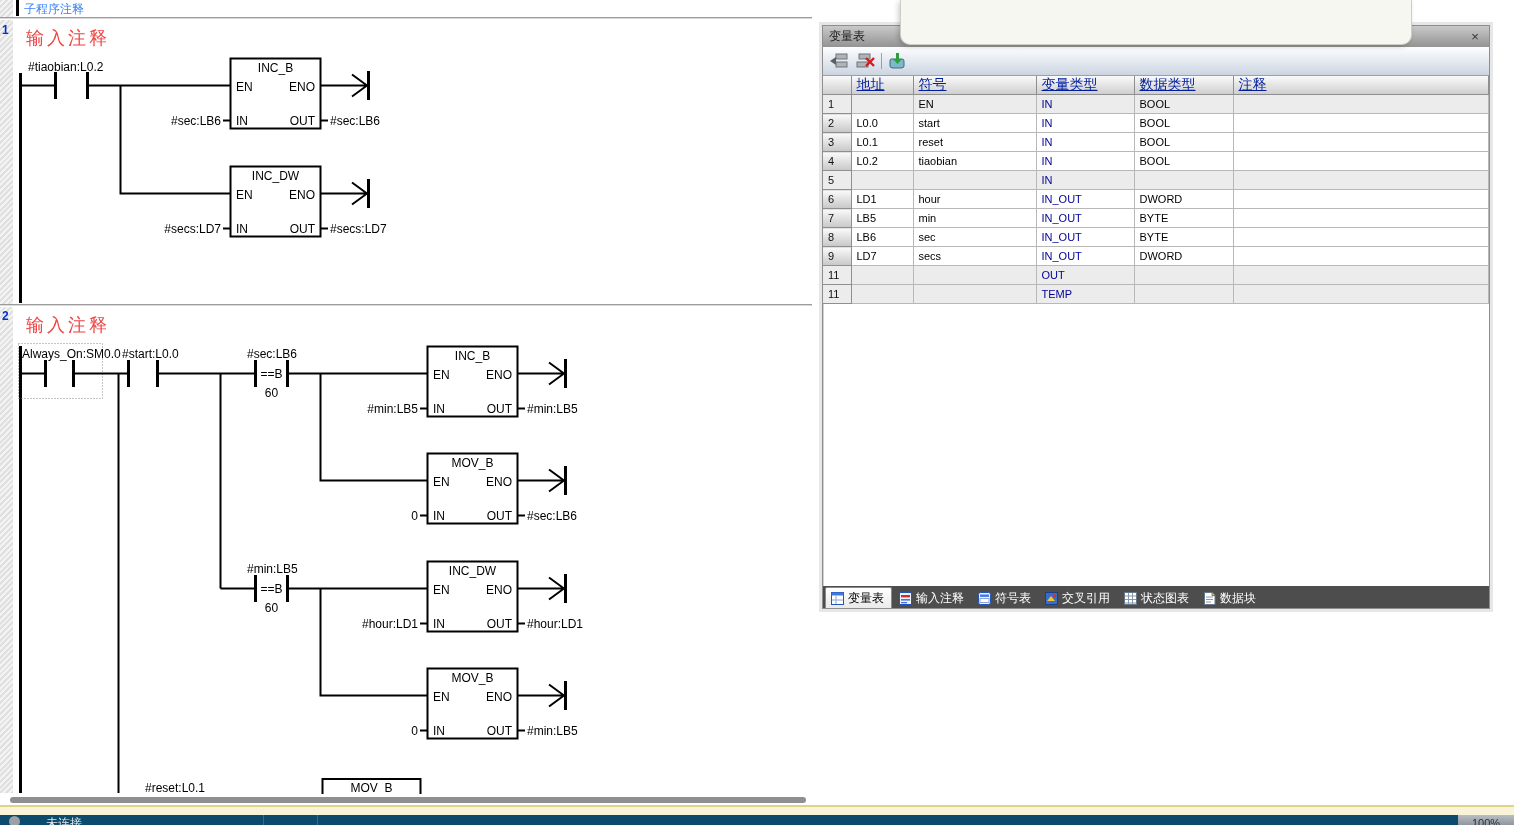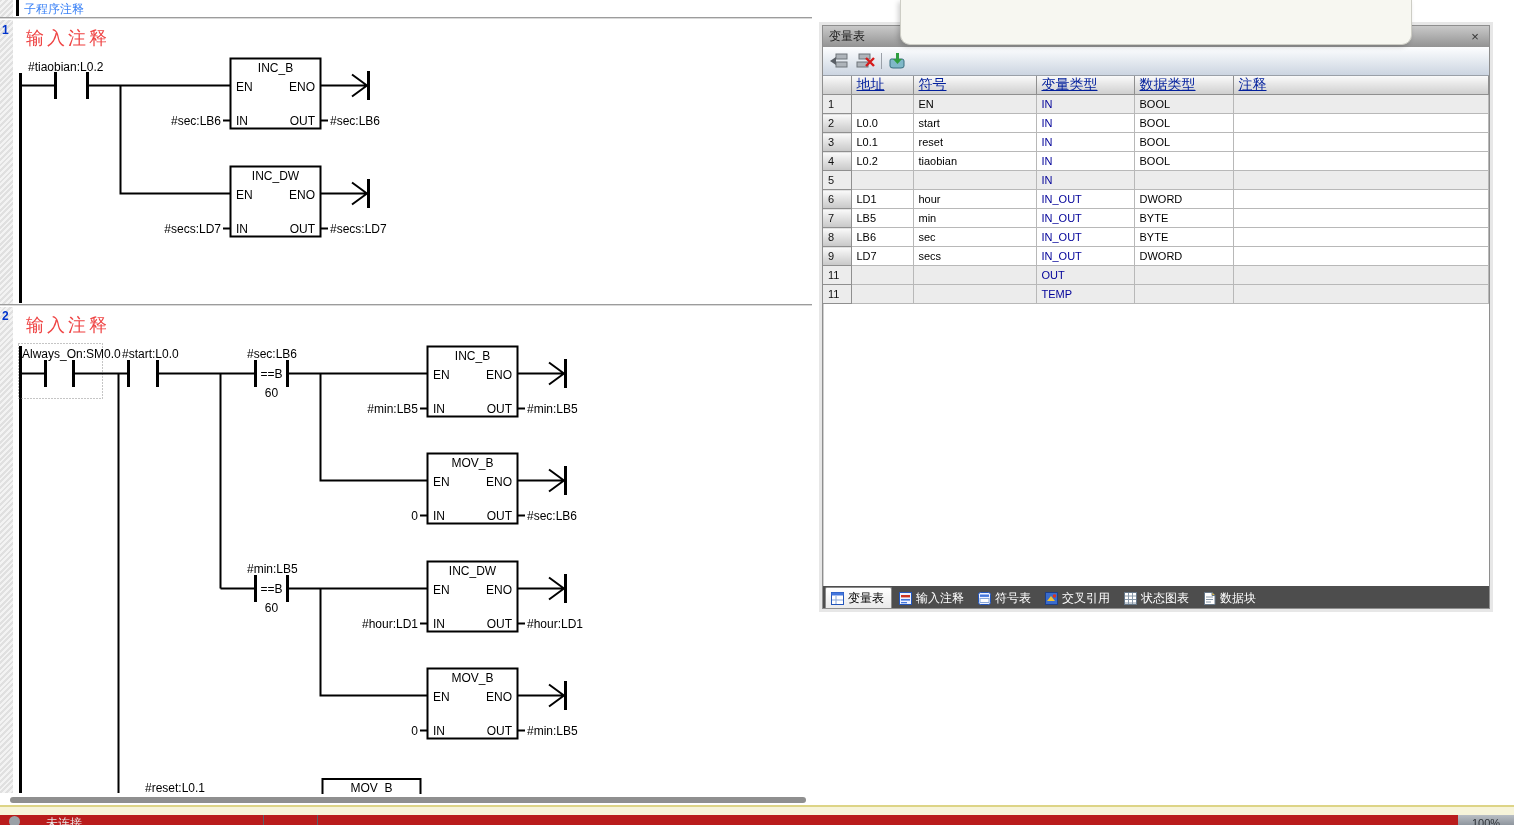--- a/index.html
+++ b/index.html
@@ -17,21 +17,21 @@
   .w{stroke:#000;stroke-width:2;fill:none;}
   .bar{stroke:#000;stroke-width:3;fill:none;}
   .bx{fill:#fff;stroke:#000;stroke-width:2;}
   .sel{fill:none;stroke:#8a8a8a;stroke-width:1;stroke-dasharray:1 2;}
   text.t{font:12px "Liberation Sans","DejaVu Sans",sans-serif;fill:#000;}
   .tc{text-anchor:middle;} .te{text-anchor:end;}
   .olive{fill:#8b8b00;}
   
   .hscroll-thumb{position:absolute;left:10px;top:797px;width:796px;height:6px;background:#8f8f8f;border-radius:3px;}
   .yellowstrip{position:absolute;left:0;top:805px;width:1514px;height:10px;background:#f7f4da;border-top:2px solid #ddd486;box-sizing:border-box;}
-  .statusbar{position:absolute;left:0;top:815px;width:1514px;height:10px;background:#b91c1c;overflow:hidden;}
+  .statusbar{position:absolute;left:0;top:815px;width:1514px;height:10px;background:#0c4a6e;overflow:hidden;}
   .statusdot{position:absolute;left:9px;top:1px;width:11px;height:11px;border-radius:50%;background:#9aa0a6;}
   .statustext{position:absolute;left:46px;top:0;color:#e8e8e8;font-size:12px;}
   .statussep{position:absolute;top:0;width:1px;height:10px;background:#5a6068;}
   .zoombox{position:absolute;left:1458px;top:0;width:80px;height:10px;background:linear-gradient(#b9bec4,#8f969e);overflow:hidden;}
   .zoomtext{position:absolute;left:14px;top:2px;font-size:11px;color:#2e3238;}
   
   .tooltip{position:absolute;left:900px;top:0;width:510px;height:44px;background:#f7f7f1;
            border:1px solid #cdcdc5;border-top:none;border-radius:0 0 10px 10px;
            box-shadow:-2px 2px 5px rgba(0,0,0,0.18);z-index:30;}
   

